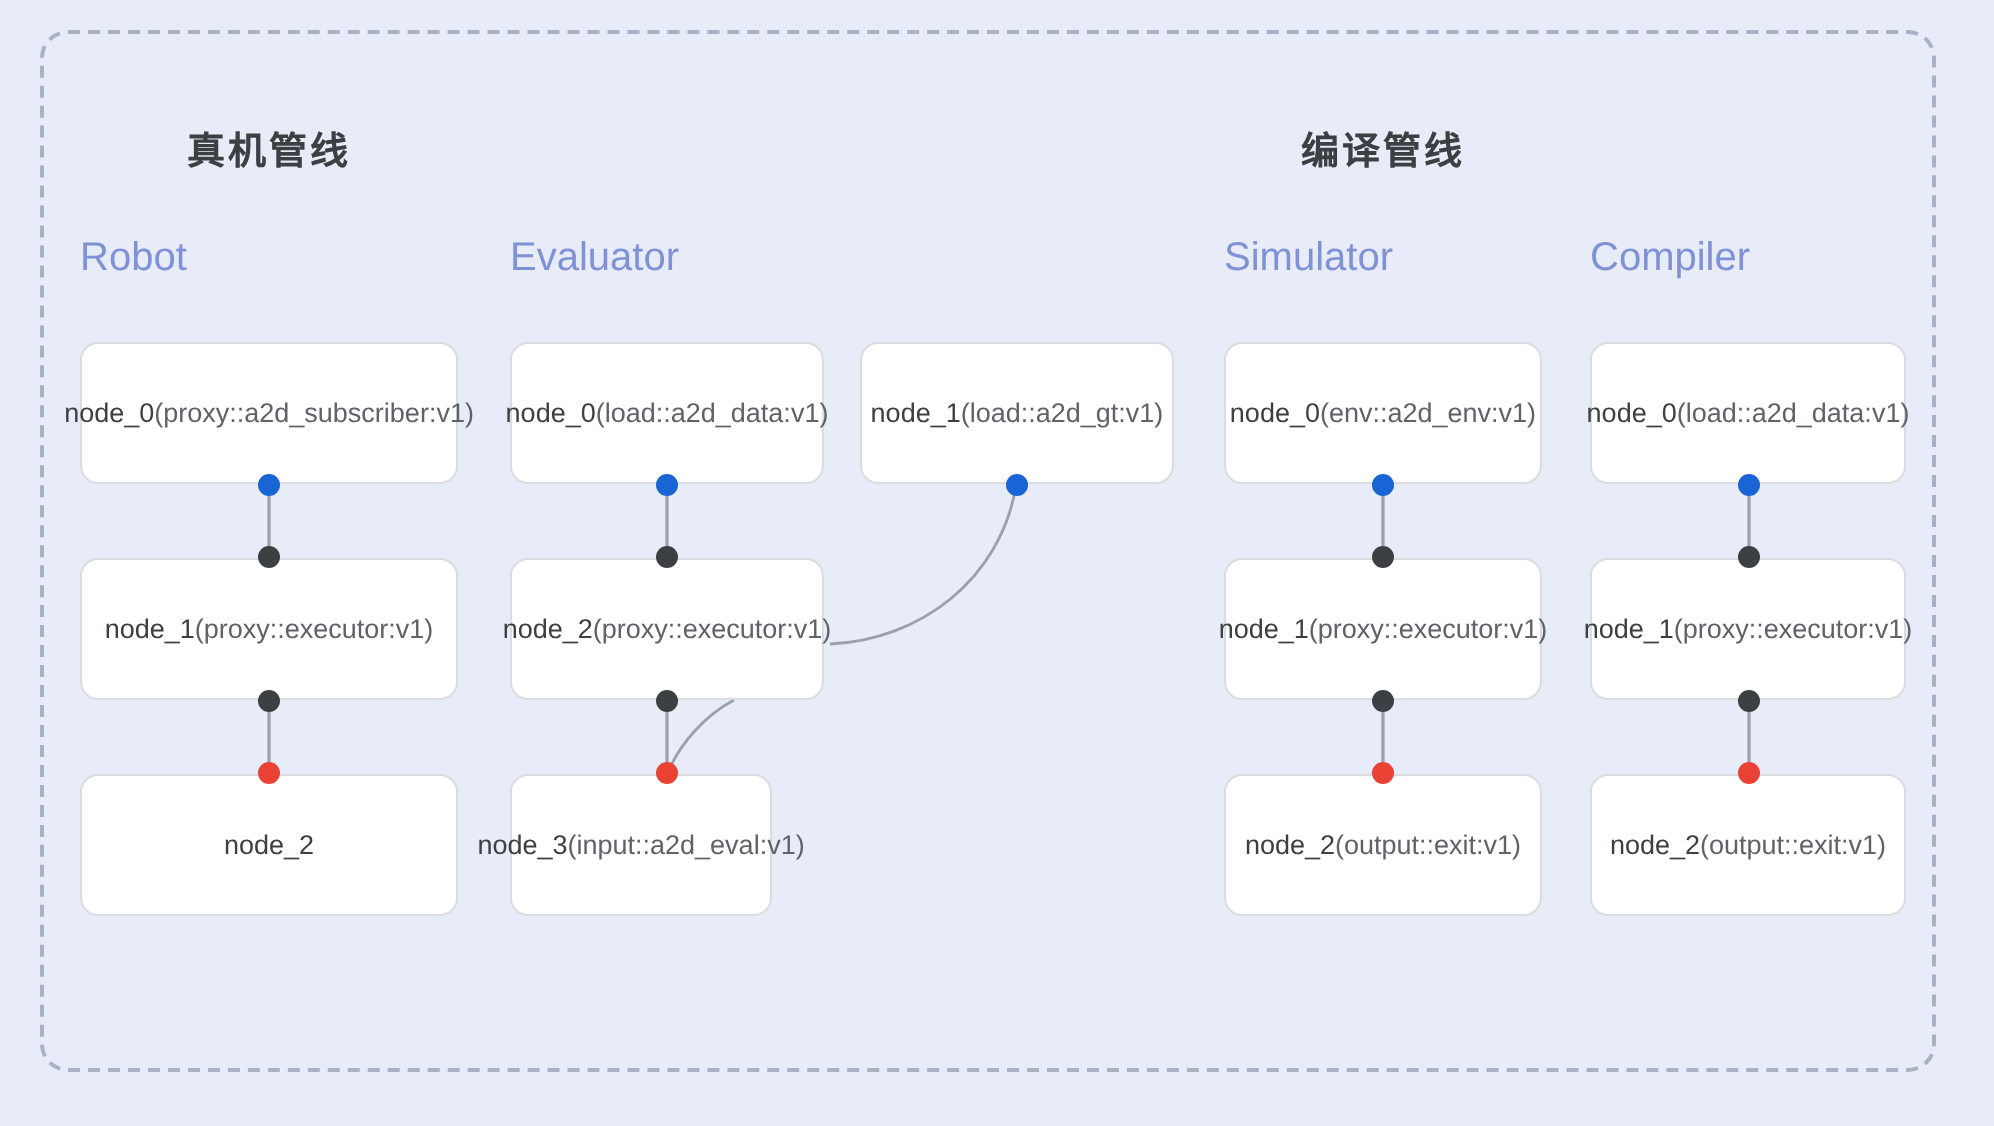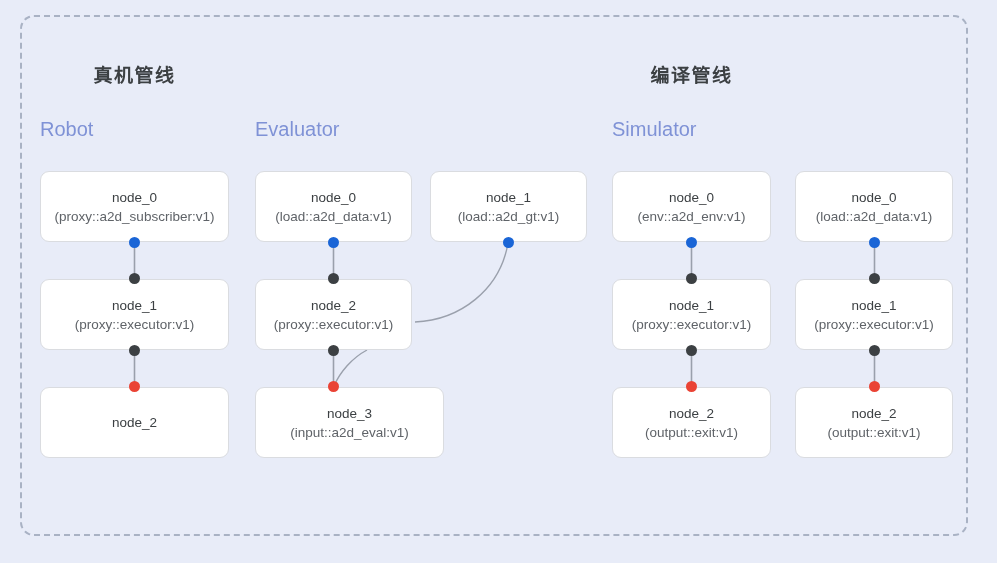--- a/index.html
+++ b/index.html
@@ -77,21 +77,21 @@
   }
 
   
   .node {
     position: absolute;
     box-sizing: border-box;
     background: #ffffff;
     border: 1px solid #dadce0;
     border-radius: 9px;
     display: flex;
-    flex-direction: column;
+    flex-direction: row;
     align-items: center;
     justify-content: center;
     z-index: 2;
     box-shadow: 0 0 0 0 rgba(0,0,0,0);
   }
   .node-title {
     font-size: 13.5px;
     color: #3c4043;
     line-height: 19px;
     white-space: nowrap;
@@ -191,21 +191,21 @@
   </div>
   <div class="port port-blue" style="left:503px; top:237px;"></div>
 
   <div class="node" style="left:255px; top:279px; width:157px; height:71px;">
     <div class="node-title">node_2</div>
     <div class="node-sub">(proxy::executor:v1)</div>
   </div>
   <div class="port port-dark" style="left:328px; top:273px;"></div>
   <div class="port port-dark" style="left:328px; top:345px;"></div>
 
-  <div class="node" style="left:255px; top:387px; width:189px; height:71px;">
+  <div class="node" style="left:255px; top:387px; width:131px; height:71px;">
     <div class="node-title">node_3</div>
     <div class="node-sub">(input::a2d_eval:v1)</div>
   </div>
   <div class="port port-red" style="left:328px; top:381px;"></div>
 
   <div class="column" style="left:612px; top:60px; width:159px; height:410px;">
     <div class="col-title">编译管线</div>
     <div class="col-subtitle">Simulator</div>
   </div>
 
@@ -222,20 +222,21 @@
   <div class="port port-dark" style="left:686px; top:273px;"></div>
   <div class="port port-dark" style="left:686px; top:345px;"></div>
 
   <div class="node" style="left:612px; top:387px; width:159px; height:71px;">
     <div class="node-title">node_2</div>
     <div class="node-sub">(output::exit:v1)</div>
   </div>
   <div class="port port-red" style="left:686px; top:381px;"></div>
 
   <div class="column" style="left:795px; top:60px; width:158px; height:410px;">
+    <div class="col-subtitle">Compiler</div>
   </div>
 
   <div class="node" style="left:795px; top:171px; width:158px; height:71px;">
     <div class="node-title">node_0</div>
     <div class="node-sub">(load::a2d_data:v1)</div>
   </div>
   <div class="port port-blue" style="left:869px; top:237px;"></div>
 
   <div class="node" style="left:795px; top:279px; width:158px; height:71px;">
     <div class="node-title">node_1</div>

